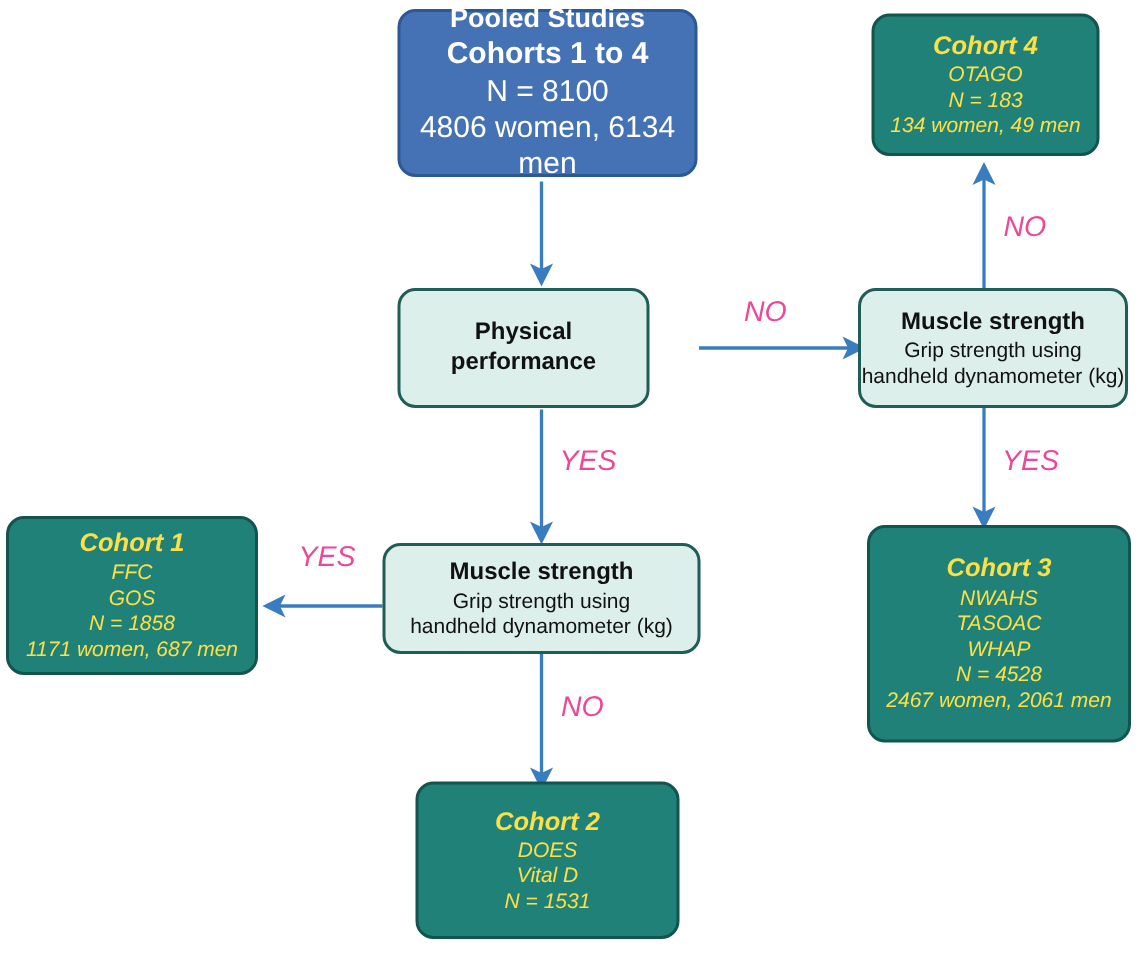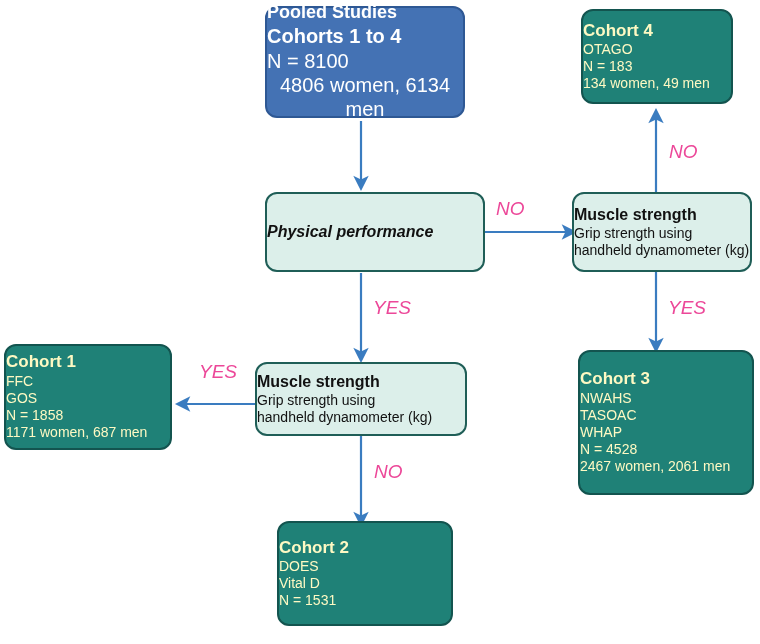--- a/index.html
+++ b/index.html
@@ -22,21 +22,21 @@
     left: 0;
     top: 0;
     width: 760px;
     height: 644px;
   }
   .node {
     position: absolute;
     box-sizing: border-box;
     display: flex;
     flex-direction: column;
-    align-items: flex-start;
+    align-items: center;
     justify-content: center;
     text-align: center;
     border-radius: 12px;
     z-index: 2;
   }
   .node .title {
     font-weight: bold;
     line-height: 1.22;
   }
   .node .line {
@@ -50,21 +50,22 @@
     color: #ffffff;
   }
   .node.blue .title { font-size: 18px; }
   .node.blue .line  { font-size: 20px; }
   .node.blue .line.b { font-weight: bold; }
 
   
   .node.teal {
     background: #1F8177;
     border: 2.5px solid #13544F;
-    color: #fef9c3;
+    color: #fde047;
+    font-style: italic;
   }
   .node.teal .title { font-size: 17px; }
   .node.teal .line  { font-size: 14px; }
 
   
   .node.mint {
     background: #DCEFEA;
     border: 2.5px solid #1F5E57;
     color: #111111;
   }
@@ -116,21 +117,21 @@
     <div class="line">4806 women, 6134 men</div>
   </div>
 
   <div class="node teal" style="left:581px; top:9px; width:152px; height:95px;">
     <div class="title">Cohort 4</div>
     <div class="line">OTAGO</div>
     <div class="line">N = 183</div>
     <div class="line">134 women, 49 men</div>
   </div>
 
-  <div class="node mint" style="left:265px; top:192px; width:220px; height:80px;font-style:italic;">
+  <div class="node mint" style="left:265px; top:192px; width:168px; height:80px;">
     <div class="title">Physical performance</div>
   </div>
 
   <div class="node mint" style="left:572px; top:192px; width:180px; height:80px;">
     <div class="title">Muscle strength</div>
     <div class="line">Grip strength using</div>
     <div class="line">handheld dynamometer (kg)</div>
   </div>
 
   <div class="node mint" style="left:255px; top:362px; width:212px; height:74px;">

